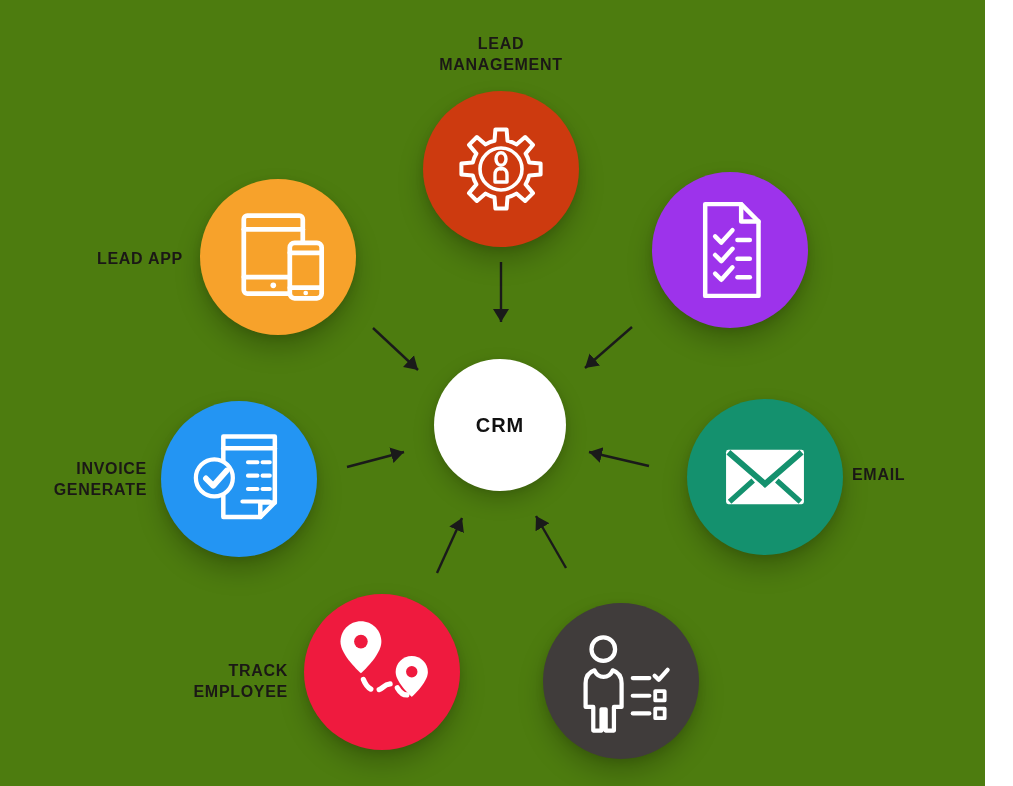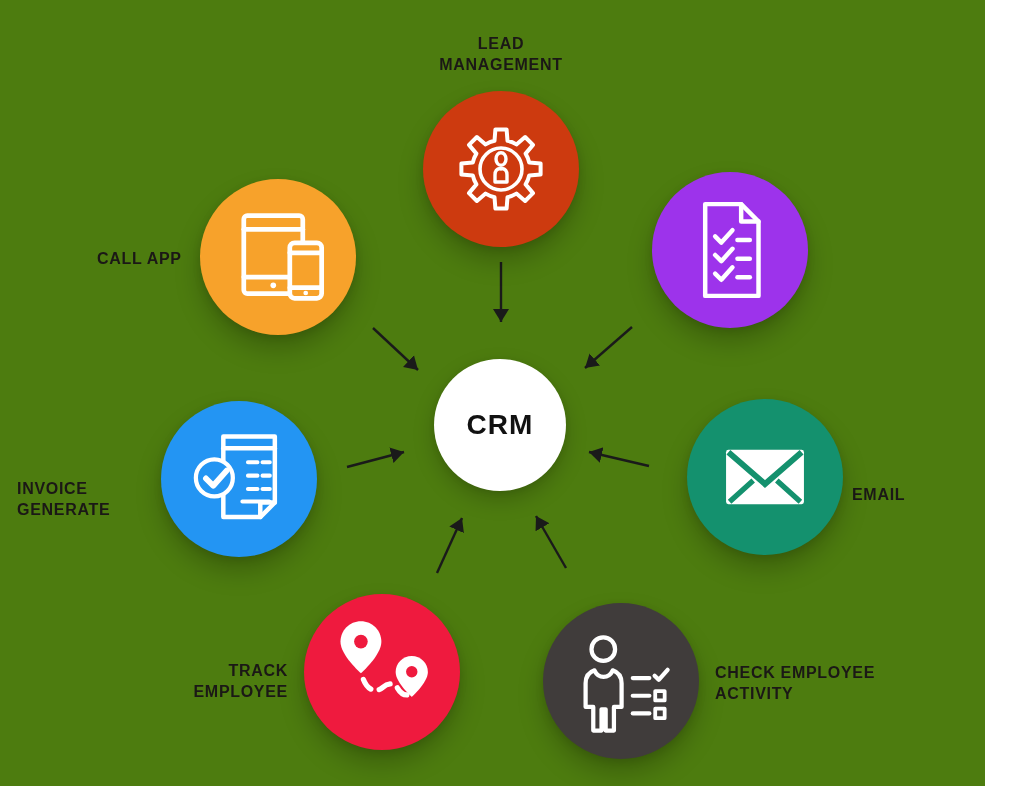--- a/index.html
+++ b/index.html
@@ -24,33 +24,33 @@
   .pos-email{left:687px;top:399px;}
   .pos-employee{left:543px;top:603px;}
   .pos-track{left:304px;top:594px;}
   .pos-invoice{left:161px;top:401px;}
   .pos-call{left:200px;top:179px;}
   .center-node{
     position:absolute;left:434px;top:359px;width:132px;height:132px;border-radius:50%;
     background:#ffffff;
     box-shadow:0 9px 22px rgba(0,0,0,0.20), 0 2px 6px rgba(0,0,0,0.08);
     display:flex;align-items:center;justify-content:center;
-    font-size:28px;font-weight:bold;letter-spacing:1px;color:#111111;
+    font-size:20px;font-weight:bold;letter-spacing:1px;color:#111111;
   }
   .label{
     position:absolute;
     font-size:16px;font-weight:bold;letter-spacing:0.7px;line-height:21px;
     color:#1b1816;
   }
   .lbl-lead{left:426px;top:33px;width:150px;text-align:center;}
   .lbl-task{left:817px;top:226px;width:160px;text-align:left;}
-  .lbl-email{left:852px;top:484px;width:120px;text-align:left;}
+  .lbl-email{left:852px;top:464px;width:120px;text-align:left;}
   .lbl-employee{left:715px;top:662px;width:210px;text-align:left;}
   .lbl-track{left:158px;top:660px;width:130px;text-align:right;}
-  .lbl-invoice{left:17px;top:478px;width:130px;text-align:left;}
+  .lbl-invoice{left:17px;top:458px;width:130px;text-align:right;}
   .lbl-call{left:97px;top:248px;width:150px;text-align:left;}
 </style>
 </head>
 <body>
 
 <div class="canvas">
 
   <svg class="arrows" width="1013" height="786" viewBox="0 0 1013 786">
     <defs>
       <marker id="ah" markerUnits="userSpaceOnUse" markerWidth="14" markerHeight="18" refX="13" refY="9" orient="auto">
@@ -91,21 +91,20 @@
 
   <div class="label lbl-email">EMAIL</div>
   <div class="node pos-email" style="background: rgb(20, 145, 110); --node-color: #14916E;">
     <svg viewBox="0 0 100 100" width="118" height="118">
       <rect x="17" y="27" width="66" height="46" rx="2" fill="#fff"></rect>
       <path d="M19,29 L50,56 L81,29" fill="none" style="stroke:var(--node-color)" stroke-width="5"></path>
       <path d="M20,71 L40,53 M80,71 L60,53" fill="none" style="stroke:var(--node-color)" stroke-width="4.5"></path>
     </svg>
   </div>
 
-  <div class="label lbl-employee">CHECK EMPLOYEE ACTIVITY</div>
   <div class="node pos-employee" style="background: rgb(64, 60, 59); --node-color: #403C3B;">
     <svg viewBox="0 0 100 100" width="118" height="118" stroke="#fff" fill="none" stroke-width="3.6" stroke-linecap="round" stroke-linejoin="round">
       <circle cx="35" cy="23" r="10"></circle>
       <path d="M27.5,41 Q20,43.5 20,52 V72 H26.5 V92 H33.5 V74 H37 V92 H44 V72 H50.5 V52 Q50.5,43.5 43,41 Q40.5,46.5 35.2,46.5 Q30,46.5 27.5,41 Z"></path>
       <path d="M60,47.5 H74"></path>
       <path d="M60,62.5 H74"></path>
       <path d="M60,77.5 H74"></path>
       <path d="M78.5,45.5 l3.5,3.5 l7.5,-8.5"></path>
       <rect x="79" y="58.5" width="8" height="8" stroke-width="3.2"></rect>
       <rect x="79" y="73.5" width="8" height="8" stroke-width="3.2"></rect>
@@ -128,21 +127,21 @@
     <svg viewBox="0 0 100 100" width="112" height="112" stroke="#fff" fill="none" stroke-width="4" stroke-linecap="round" stroke-linejoin="round">
       <path d="M36,12 H82 V71 L69,84 H36 Z"></path>
       <path d="M82,71 H69 V84"></path>
       <path d="M36,22.5 H82"></path>
       <path d="M58,35 h8.5 M71,35 h6.5 M58,47 h8.5 M71,47 h6.5 M58,59 h8.5 M71,59 h6.5 M53,70 H77" stroke-width="3.6"></path>
       <circle cx="28" cy="49" r="16.5" style="fill:var(--node-color)" stroke-width="3.8"></circle>
       <path d="M20.5,49.5 L27,56 L39,42.5" stroke-width="5.2"></path>
     </svg>
   </div>
 
-  <div class="label lbl-call">CALL APP</div>
+  <div class="label lbl-call">LEAD APP</div>
   <div class="node pos-call" style="background: rgb(247, 162, 43); --node-color: #F7A22B;">
     <svg viewBox="0 0 100 100" width="118" height="118" stroke="#fff" fill="none" stroke-width="4" stroke-linecap="round" stroke-linejoin="round">
       <rect x="21" y="15" width="50" height="66" rx="3"></rect>
       <path d="M21,26.5 H71"></path>
       <path d="M21,67 H71"></path>
       <circle cx="46" cy="74" r="2.4" fill="#fff" stroke="none"></circle>
       <rect x="60" y="38" width="27" height="47" rx="4" style="fill:var(--node-color)"></rect>
       <path d="M60,46.5 H87"></path>
       <path d="M60,76 H87"></path>
       <circle cx="73.5" cy="80.5" r="2" fill="#fff" stroke="none"></circle>

